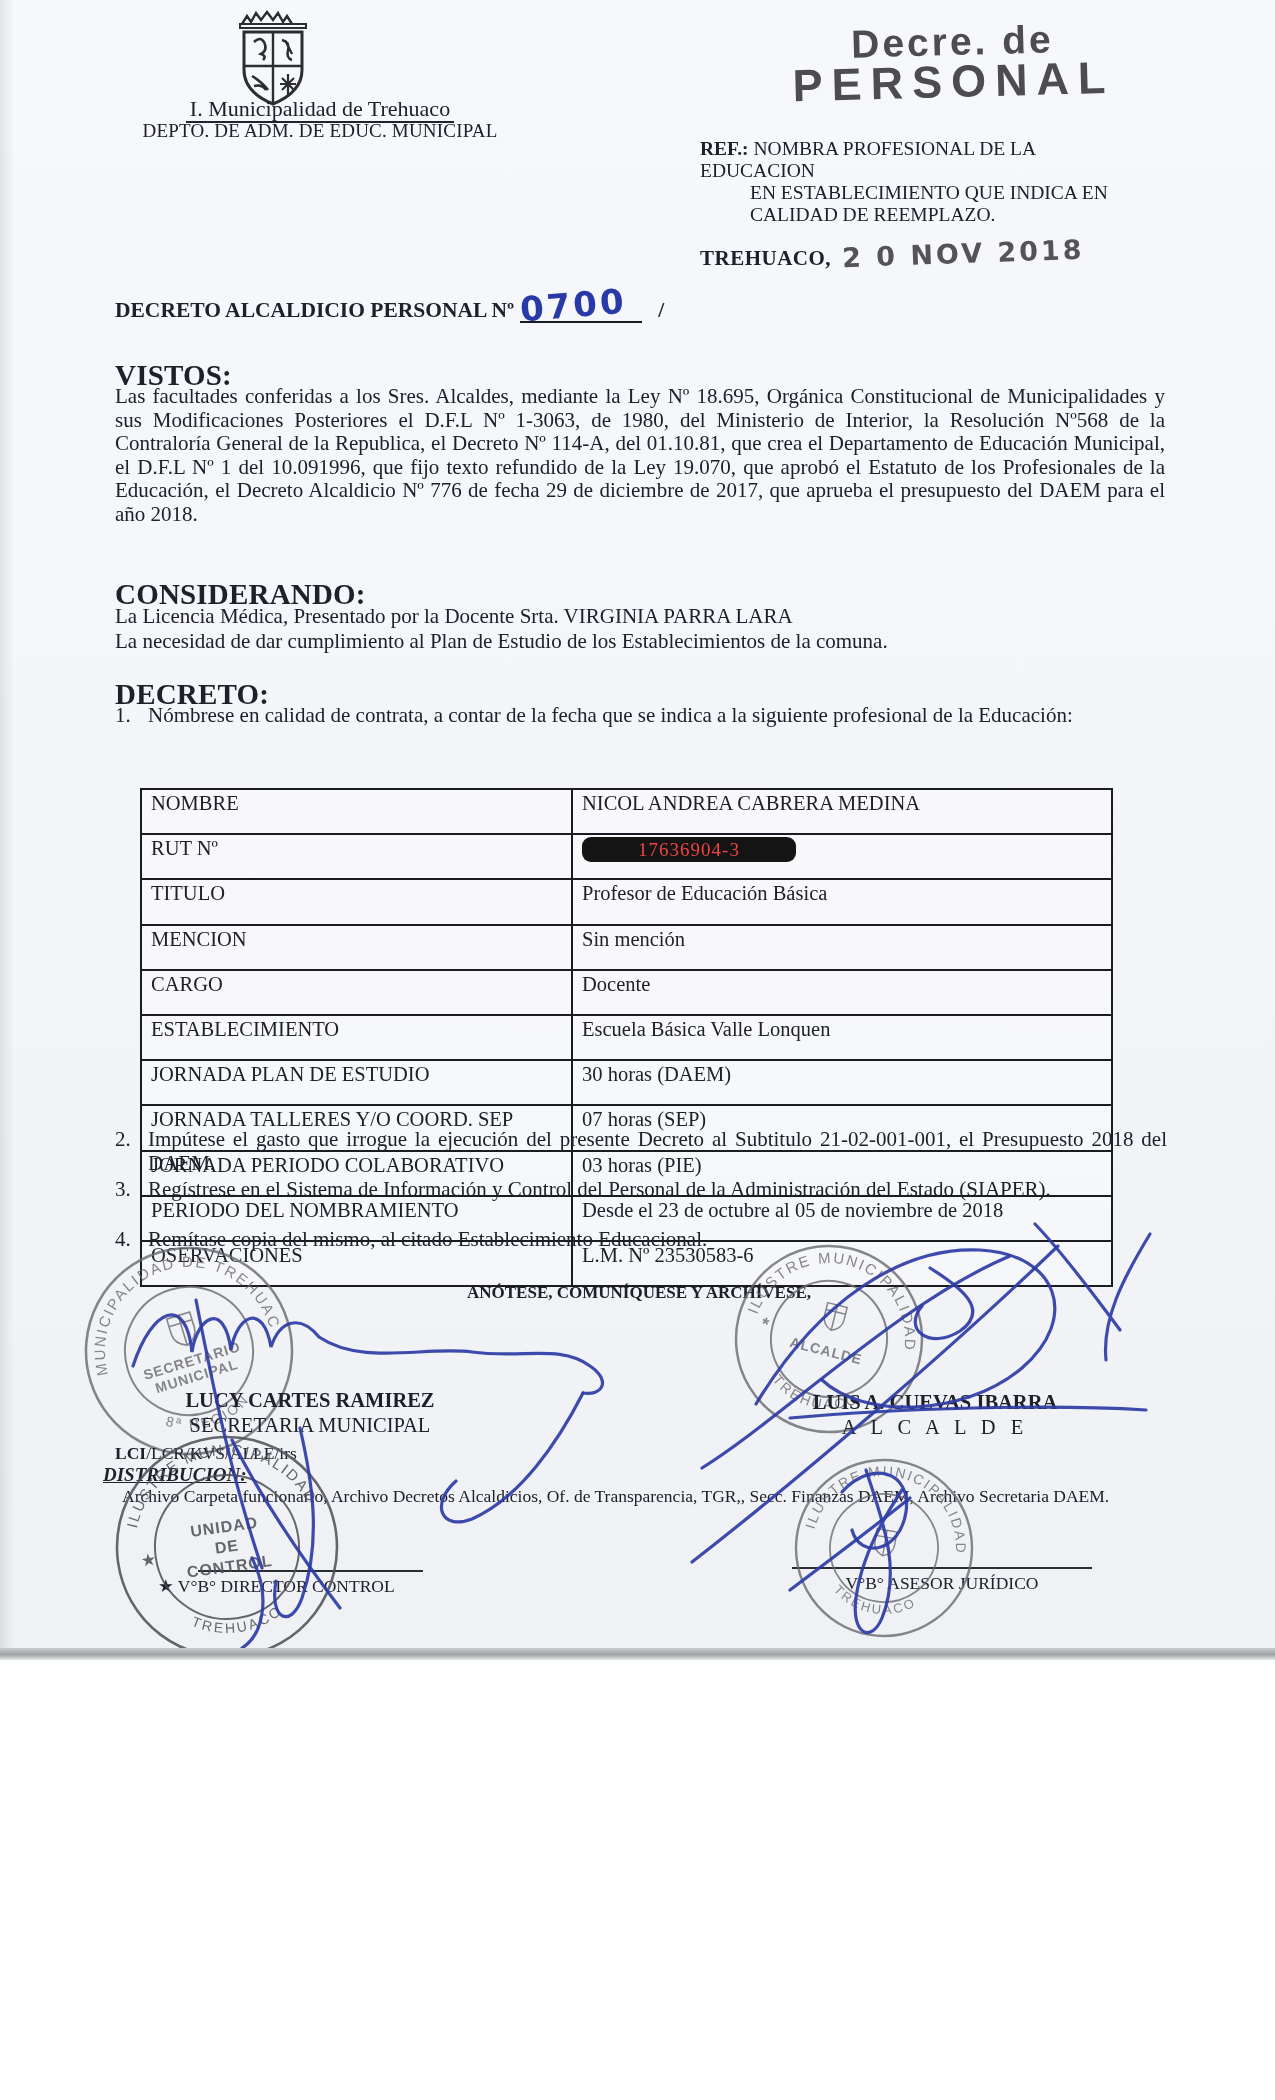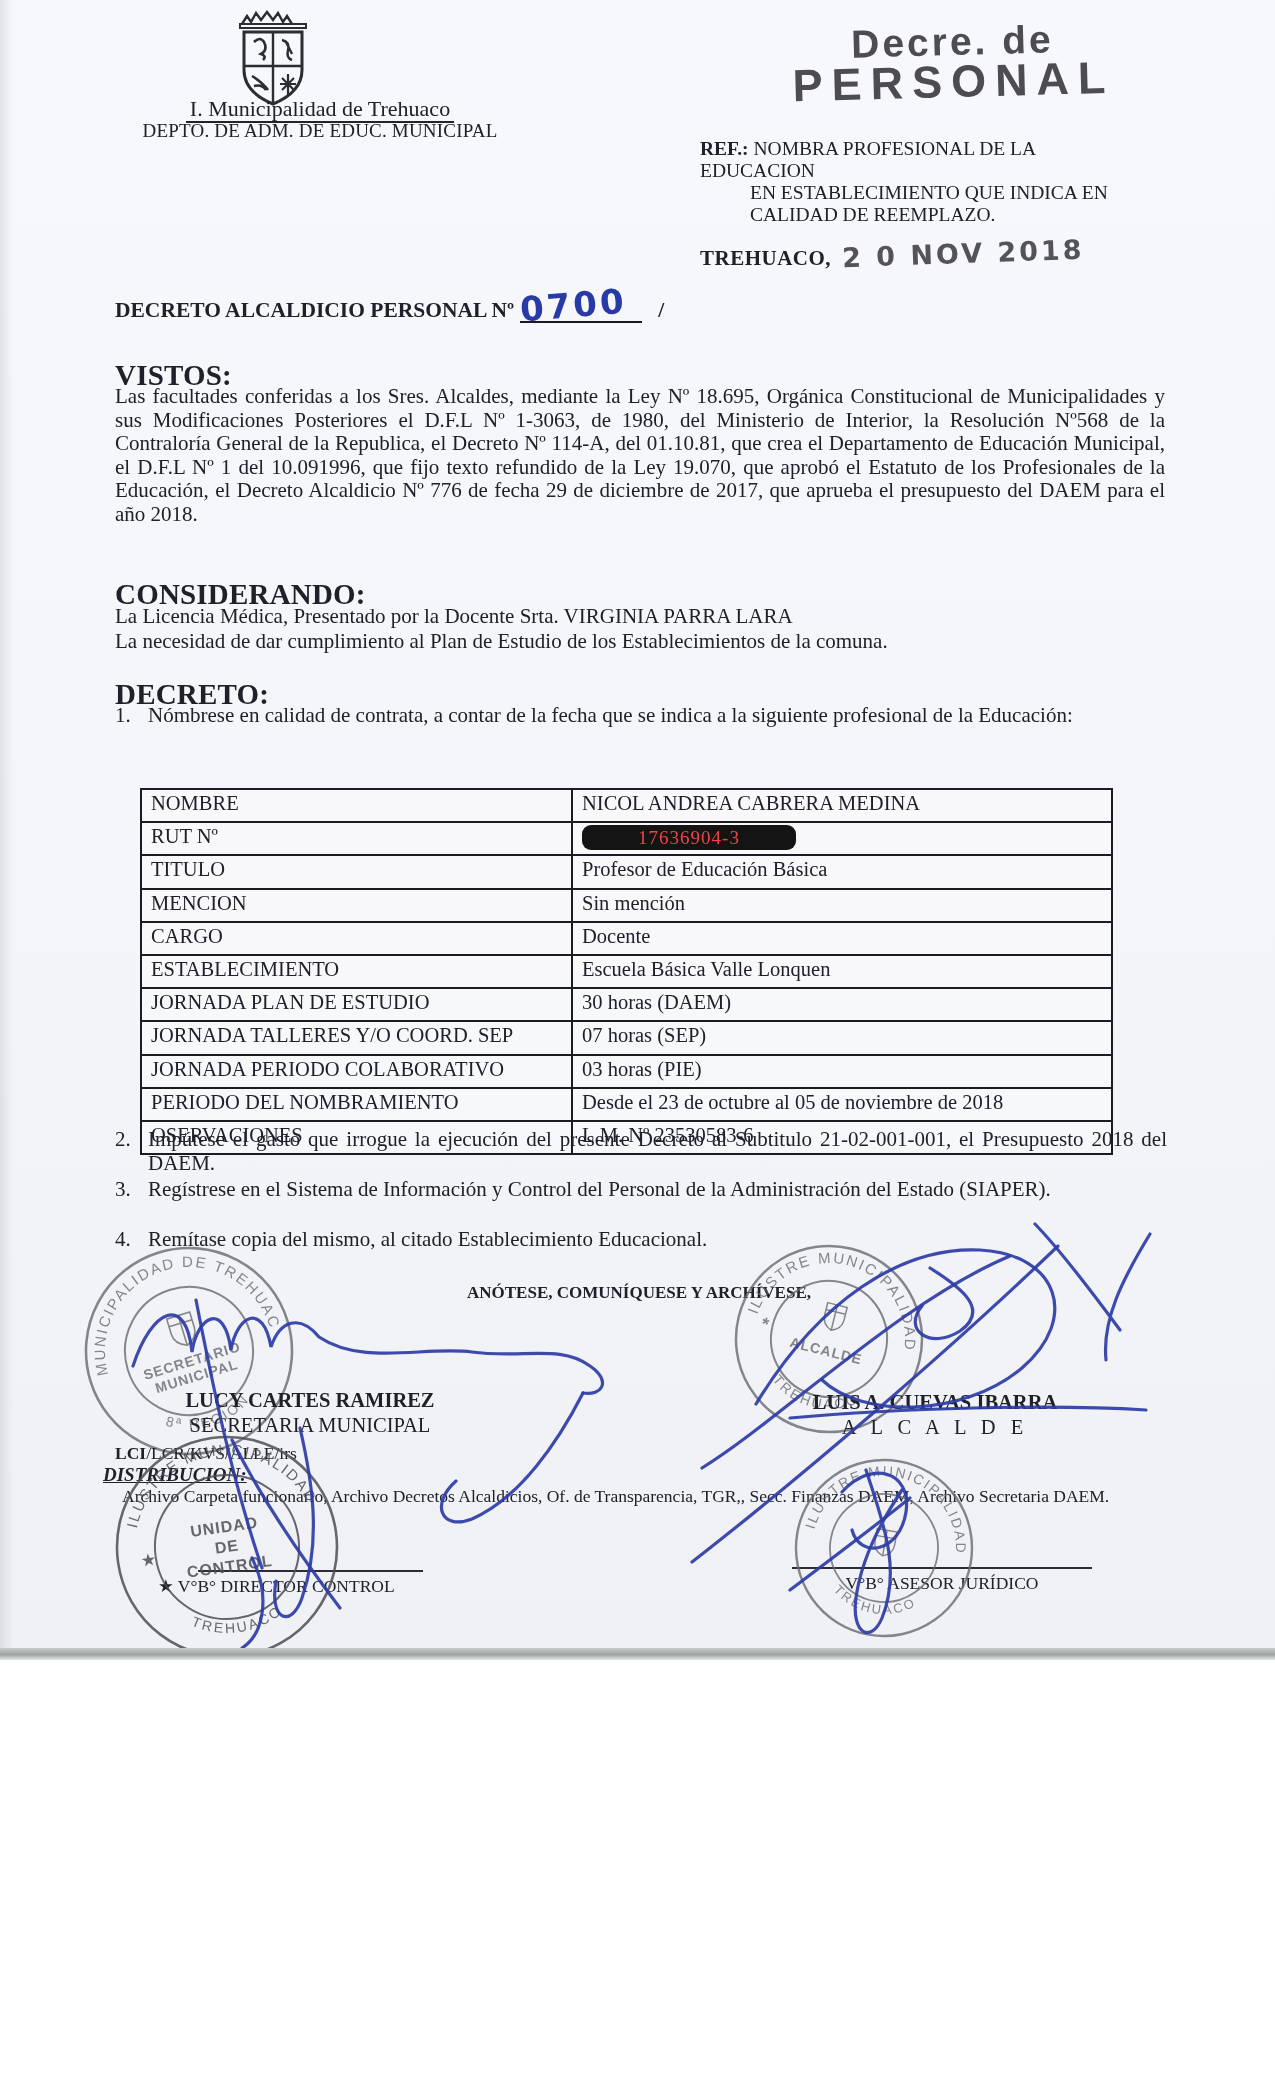--- a/index.html
+++ b/index.html
@@ -37,21 +37,21 @@
   
   .h-sec{left:115px;font-size:29px;font-weight:bold;letter-spacing:.2px;}
   .para{left:115px;width:1050px;font-size:21px;line-height:23.6px;text-align:justify;}
   .line{left:115px;width:1060px;font-size:21px;}
   .numitem{left:115px;width:1052px;display:flex;font-size:21px;line-height:23.6px;}
   .numitem .n{width:33px;flex:none;}
   .numitem .t{flex:1;text-align:justify;}
   
   .dtable{left:140px;top:788px;width:973px;border:2.5px solid #1b1b22;border-collapse:collapse;
          background:rgba(255,255,255,.35);}
-  .dtable td{border:2px solid #1b1b22;height:27.2px;font-size:20.5px;padding:0 0 4px 9px;}
+  .dtable td{border:2px solid #1b1b22;height:27.2px;font-size:20.5px;padding:0 0 16px 9px;}
   .dtable td.c1{width:420px;}
   .redaction{display:inline-block;width:214px;height:25px;background:#141414;border-radius:9px;
          text-align:center;color:#ef4444;font-size:19px;line-height:25px;letter-spacing:1px;
          vertical-align:middle;}
   
   .closing{left:115px;top:1283px;width:1048px;text-align:center;font-weight:bold;font-size:17px;}
   .signer{text-align:center;font-size:20.5px;line-height:25px;}
   .signer .nm{font-weight:bold;}
   .signer-left{left:155px;top:1388px;width:310px;}
   .signer-right{left:770px;top:1390px;width:330px;}

